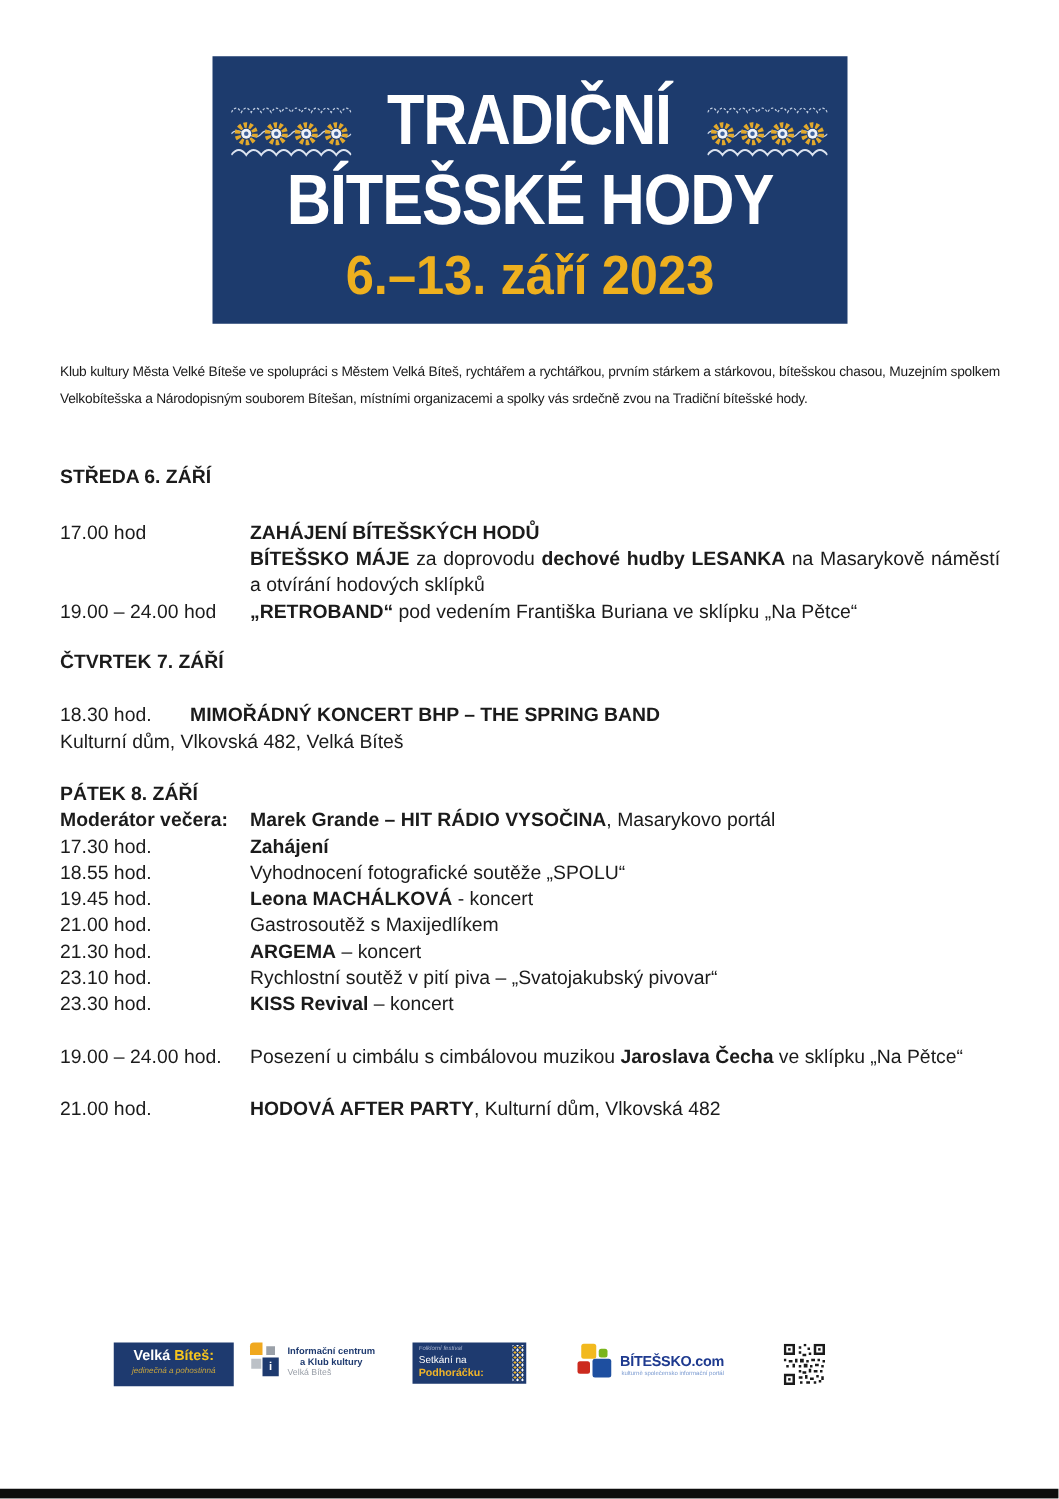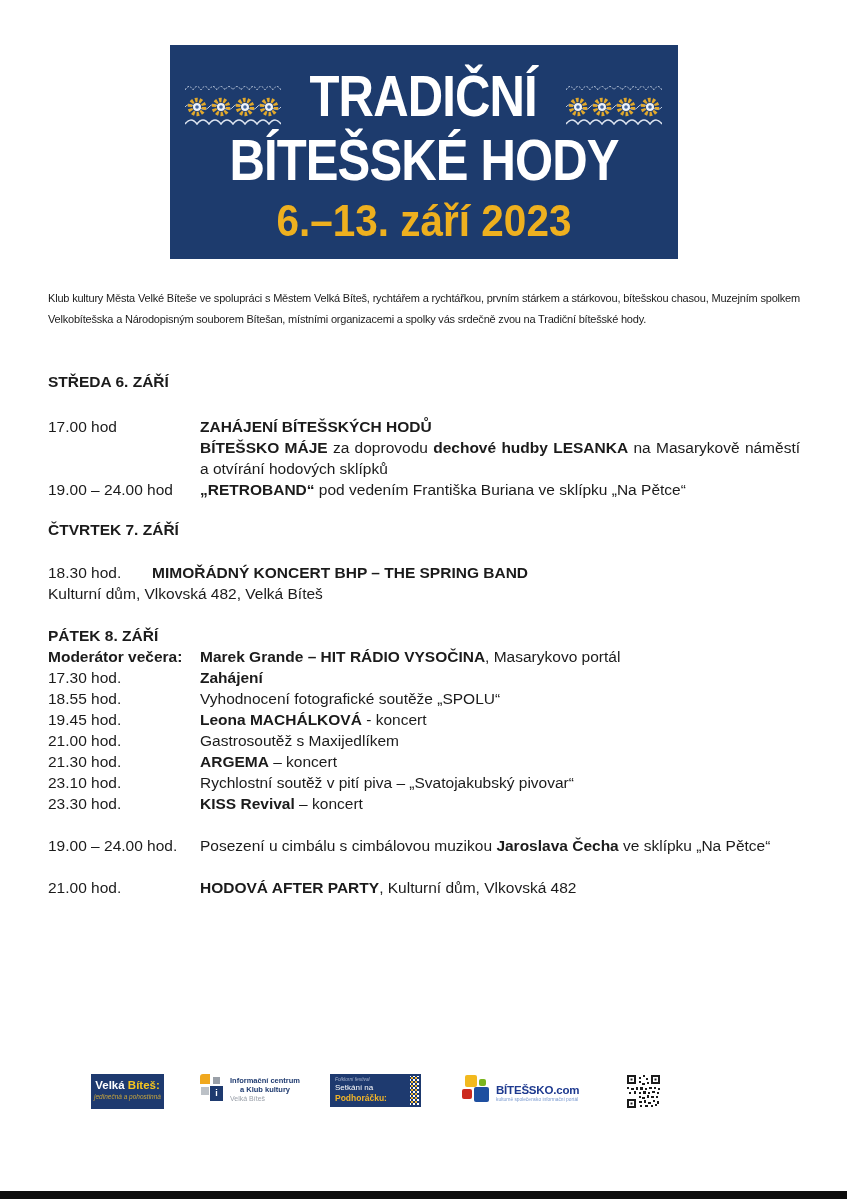--- a/index.html
+++ b/index.html
@@ -28,21 +28,21 @@
   .row { display:grid; grid-template-columns:152px 1fr; }
   .row.narrow { grid-template-columns:104px 1fr; }
   .row-thu { margin-top:22px; }
   .late { margin-top:21px; }
   .venue-line { }
 
   
   .footer { position:absolute; left:0; top:1072px; width:847px; height:46px; }
   .flogo { position:absolute; }
 
-  .logo-vb { left:91px; top:2px; width:73px; height:35px; background:#1e3a6f; text-align:center; padding-top:5px; }
+  .logo-vb { left:91px; top:2px; width:96px; height:35px; background:#1e3a6f; text-align:center; padding-top:5px; }
   .logo-vb .l1 { font-size:11.5px; font-weight:700; color:#ffffff; line-height:13px; }
   .logo-vb .l1 .yel { color:#f6c51e; }
   .logo-vb .tag { font-size:6.5px; font-style:italic; color:#c8a53d; line-height:9px; }
 
   .logo-ic { left:200px; top:2px; display:flex; align-items:center; }
   .ic-icon { position:relative; width:24px; height:30px; }
   .ic-icon i { position:absolute; display:block; }
   .ic-s1 { left:0; top:0; width:10px; height:10px; background:#f0a81e; border-radius:3px 0 0 0; }
   .ic-s2 { left:13px; top:3px; width:7px; height:7px; background:#9aa0a8; }
   .ic-s3 { left:1px; top:13px; width:8px; height:8px; background:#bcc1c7; }
@@ -52,21 +52,21 @@
   .ic-text .g { font-size:7px; line-height:9px; color:#999fa8; }
 
   .logo-pod { left:330px; top:2px; width:91px; height:33px; background:#1e3a6f; padding:3px 14px 0 5px; position:relative; }
   .logo-pod .ff { font-size:4.8px; font-style:italic; color:#a8b4cf; line-height:6px; }
   .logo-pod .s1 { font-size:8px; color:#ffffff; line-height:10px; }
   .logo-pod .s2 { font-size:8.5px; font-weight:700; color:#f0b429; line-height:10px; }
   .logo-pod::after { content:""; position:absolute; right:2px; top:2px; bottom:2px; width:9px;
      background-image:radial-gradient(circle,#f0b429 0.8px,transparent 1px),radial-gradient(circle,#ffffff 0.8px,transparent 1px);
      background-size:4px 4px,4px 4px; background-position:0 0,2px 2px; }
 
-  .logo-bit { left:462px; top:3px; display:flex; align-items:flex-start; }
+  .logo-bit { left:462px; top:3px; display:flex; align-items:flex-start;text-align:right; }
   .bit-icon { position:relative; width:30px; height:28px; }
   .bit-icon i { position:absolute; display:block; border-radius:2px; }
   .bit-s1 { left:3px; top:0; width:12px; height:12px; background:#f2b91e; }
   .bit-s2 { left:17px; top:4px; width:7px; height:7px; background:#7ab51d; }
   .bit-s3 { left:0; top:14px; width:10px; height:10px; background:#cc2a1e; }
   .bit-s4 { left:12px; top:12px; width:15px; height:15px; background:#1e4fa0; }
   .bit-text { margin-left:4px; margin-top:9px; }
   .bit-text .n { font-size:11.5px; font-weight:700; color:#1e3a8f; line-height:12px; letter-spacing:-0.2px; }
   .bit-text .tag { font-size:4.8px; color:#7a9ad0; line-height:7px; }
 

